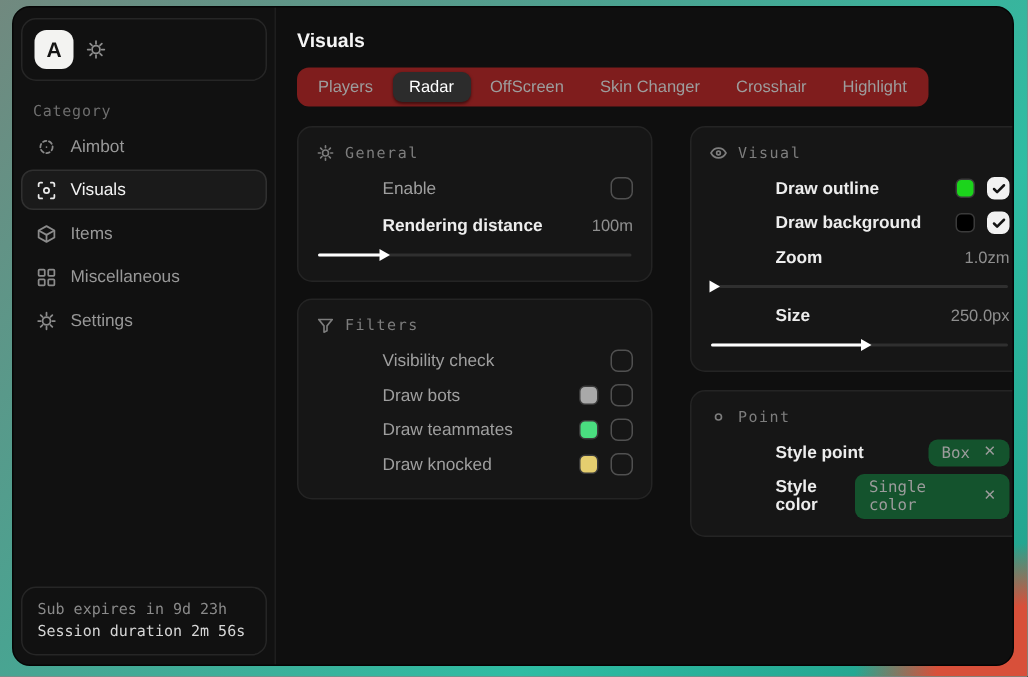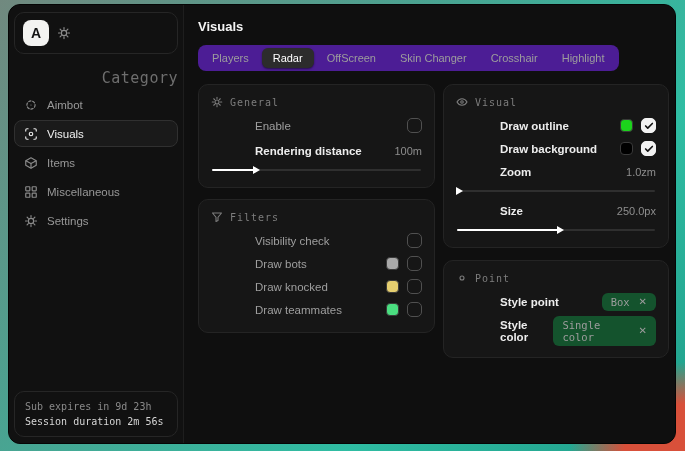--- a/index.html
+++ b/index.html
@@ -20,41 +20,41 @@
 
   
   .sidebar { width:175px; flex:none; border-right:1px solid #1e1e1e; display:flex; flex-direction:column; padding:7px 5px 6px 5px; background:#111; }
   .brand-card { border:1px solid #262626; border-radius:10px; padding:7px 8px; display:flex; align-items:center; gap:8px; }
   .logo { width:26px; height:26px; border-radius:8px; background:#f3f3f1; color:#141414; font-weight:bold; font-size:14px; display:flex; align-items:center; justify-content:center; flex:none; }
   .brand-text { flex:1; min-width:0; }
   .brand-name { font-size:12px; font-weight:bold; color:#f2f2f2; line-height:14px; }
   .brand-sub { font-size:9.5px; color:#8b8b8b; line-height:12px; }
   .brand-gear { color:#8d8d8d; display:flex; }
 
-  .cat-label { font-family:"DejaVu Sans Mono", monospace; font-size:15px; color:#6e6e6e; letter-spacing:.5px; margin:15px 0 4px 8px;text-align:right; }
+  .cat-label { font-family:"DejaVu Sans Mono", monospace; font-size:10px; color:#6e6e6e; letter-spacing:.5px; margin:15px 0 4px 8px; }
 
   .nav { display:flex; flex-direction:column; gap:2px; }
   .nav-item { display:flex; align-items:center; gap:9px; height:27px; padding:0 9px; border:1px solid transparent; border-radius:8px; color:#989898; font-size:11.5px; cursor:pointer; }
   .nav-item .ic { display:flex; color:#8b8b8b; }
   .nav-item.active { background:#1a1a1a; border-color:#303030; color:#f2f2f2; }
   .nav-item.active .ic { color:#e8e8e8; }
 
   .side-spacer { flex:1; }
   .session-card { border:1px solid #262626; border-radius:10px; padding:7px 10px; font-family:"DejaVu Sans Mono", monospace; }
   .session-l1 { font-size:10px; color:#8a8a8a; line-height:15px; }
   .session-l2 { font-size:10px; color:#d6d6d6; line-height:15px; }
 
   
   .main { flex:1; padding:14px 12px 12px 14px; background:#0f0f0f; overflow:hidden; }
   .page-title { font-size:13px; font-weight:bold; color:#f4f4f4; }
-  .tabbar { display:inline-flex; gap:2px; background:#4c1d95; border-radius:8px; padding:3px; margin-top:11px; }
+  .tabbar { display:inline-flex; gap:2px; background:#7f1d1d; border-radius:8px; padding:3px; margin-top:11px; }
   .tab { font-size:11px; color:#9d9d9d; padding:4px 11px; border-radius:6px; cursor:pointer; white-space:nowrap; }
   .tab.active { background:#2c2c2c; color:#ffffff; box-shadow:0 1px 2px rgba(0,0,0,.5); }
 
-  .content { display:flex; gap:8px; margin-top:13px; align-items:flex-start; }
+  .content { display:flex; gap:25px; margin-top:13px; align-items:flex-start; }
   .col-left { width:237px; flex:none; display:flex; flex-direction:column; gap:11px; }
   .col-right { width:226px; flex:none; display:flex; flex-direction:column; gap:12px;justify-content:flex-end; }
 
   .panel { background:#161616; border:1px solid #242424; border-radius:10px; padding:9px 12px 11px 12px; }
   .panel-head { display:flex; align-items:center; gap:7px; margin:2px 0 6px 0; color:#7d7d7d; }
   .panel-head .ic { display:flex; }
   .panel-title { font-family:"DejaVu Sans Mono", monospace; font-size:10px; letter-spacing:1px; }
 
   .row { display:flex; align-items:center; justify-content:space-between; min-height:23px;margin-left:44px; }
   .lbl { font-size:11.5px; color:#9f9f9f; }
@@ -227,32 +227,32 @@
             <div class="row">
               <span class="lbl">Draw bots</span>
               <span class="right-group">
                 <span class="swatch" style="background: rgb(169, 169, 169);"></span>
                 <span class="checkbox">
                   
                 </span>
               </span>
             </div>
             <div class="row">
-              <span class="lbl">Draw knocked</span>
-              <span class="right-group">
-                <span class="swatch" style="background: rgb(229, 206, 111);"></span>
+              <span class="lbl">Draw teammates</span>
+              <span class="right-group">
+                <span class="swatch" style="background: rgb(74, 222, 128);"></span>
                 <span class="checkbox">
                   
                 </span>
               </span>
             </div>
             <div class="row">
-              <span class="lbl">Draw teammates</span>
-              <span class="right-group">
-                <span class="swatch" style="background: rgb(74, 222, 128);"></span>
+              <span class="lbl">Draw knocked</span>
+              <span class="right-group">
+                <span class="swatch" style="background: rgb(229, 206, 111);"></span>
                 <span class="checkbox">
                   
                 </span>
               </span>
             </div>
           </div>
         </div>
 
         <div class="col-right">
 

